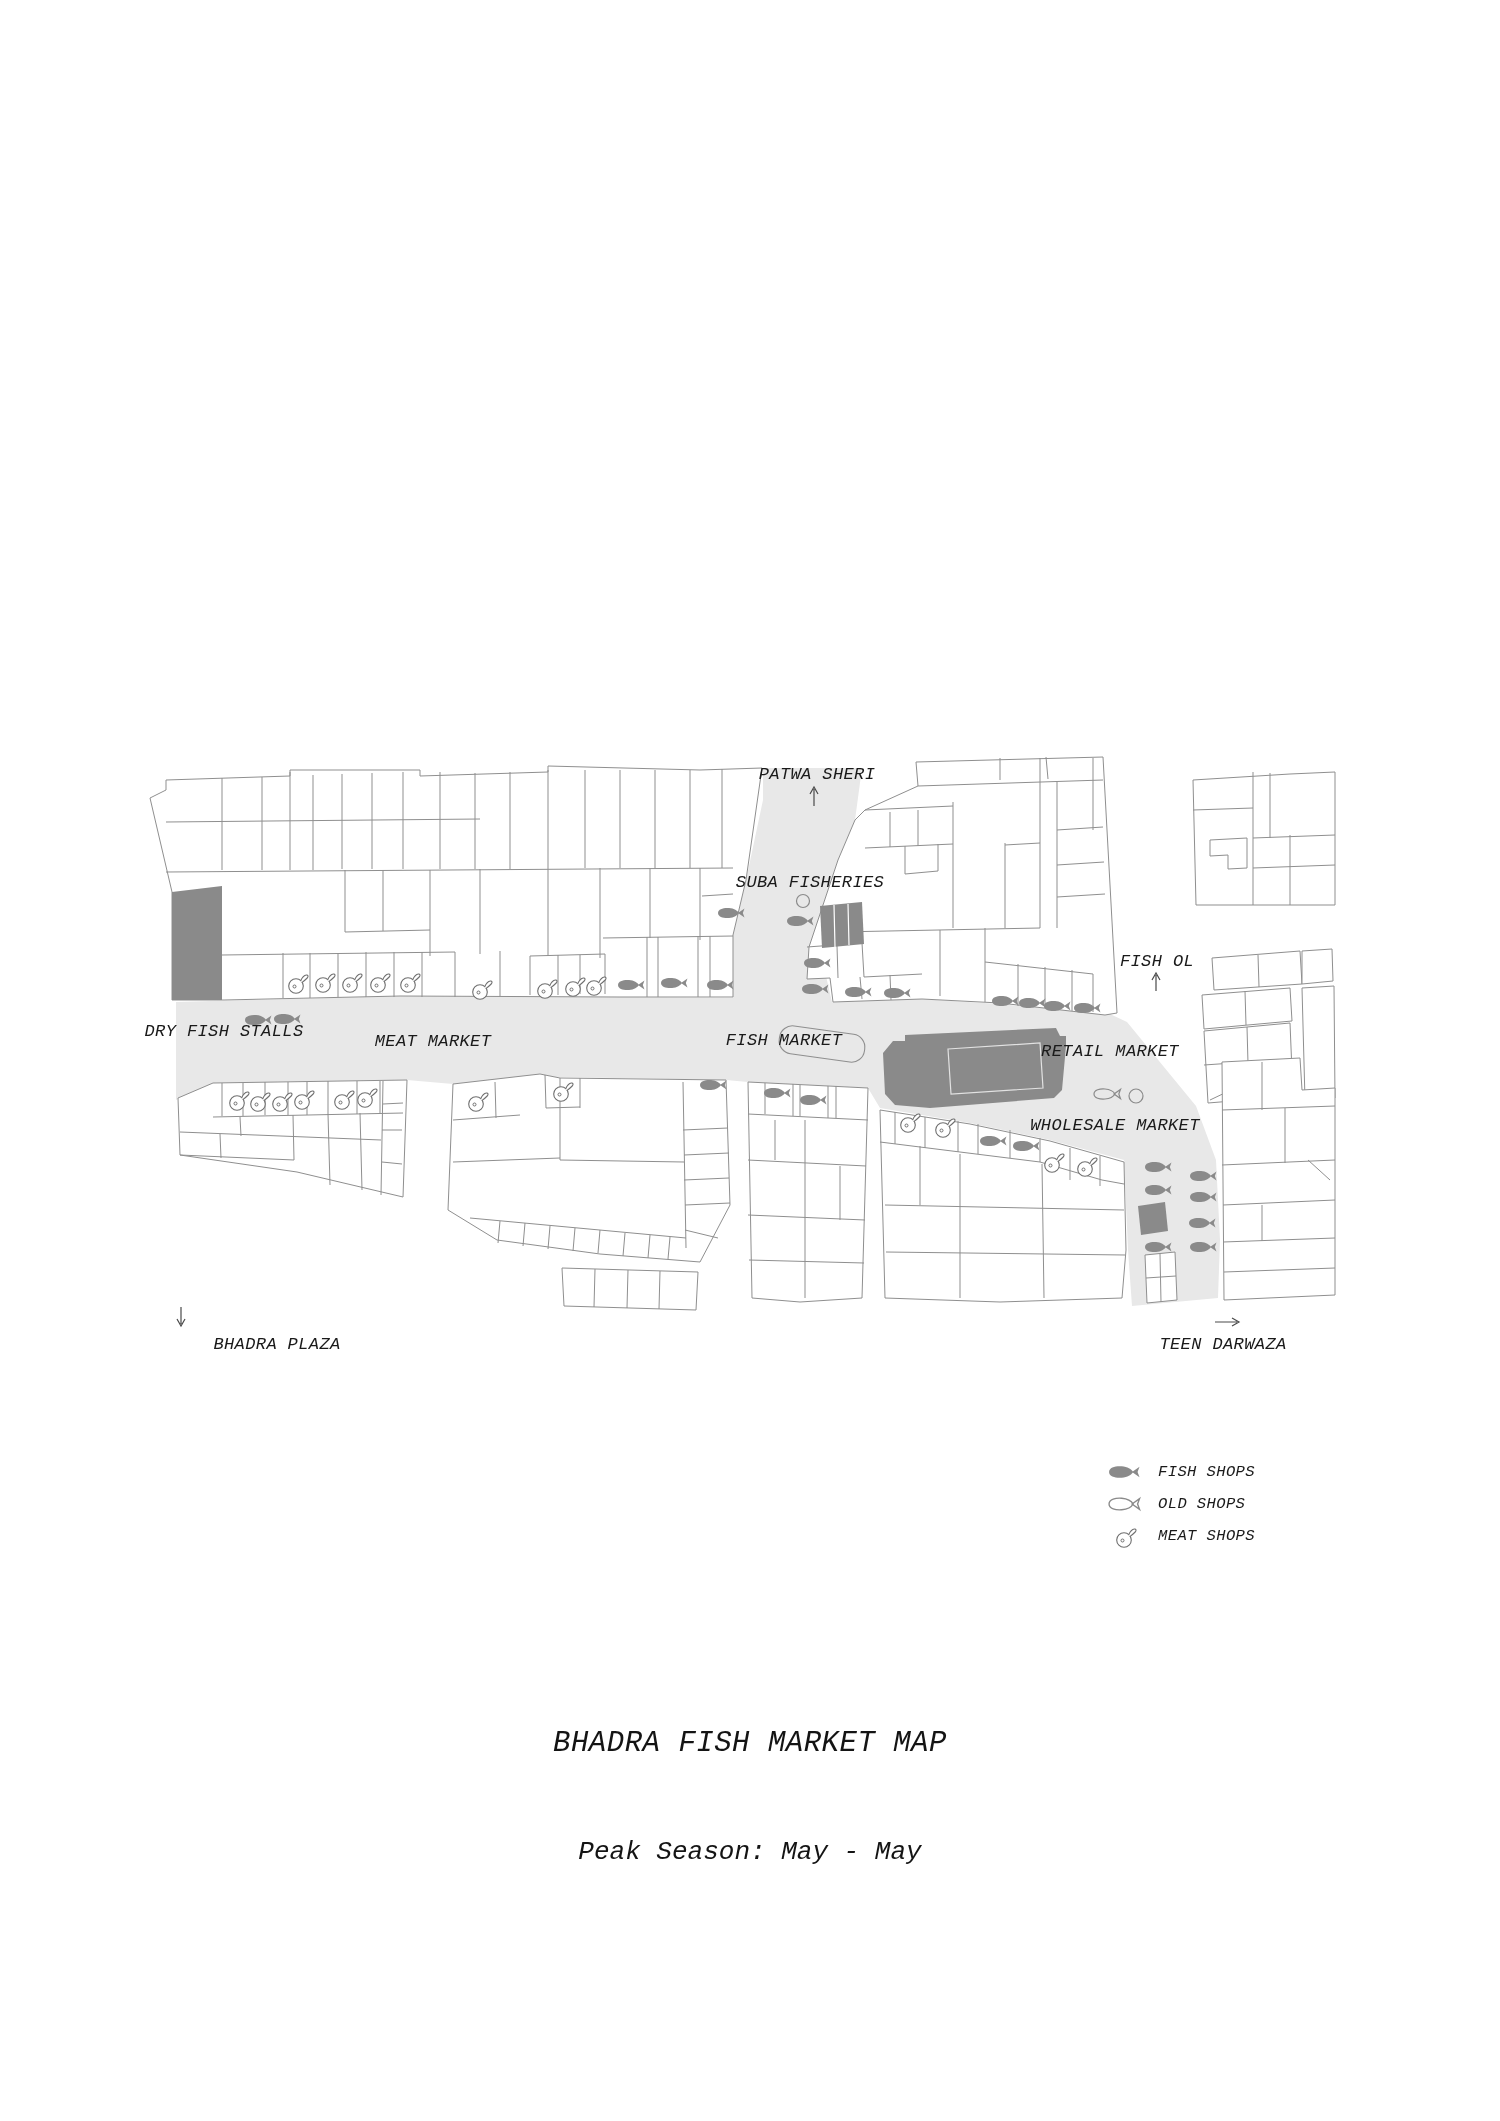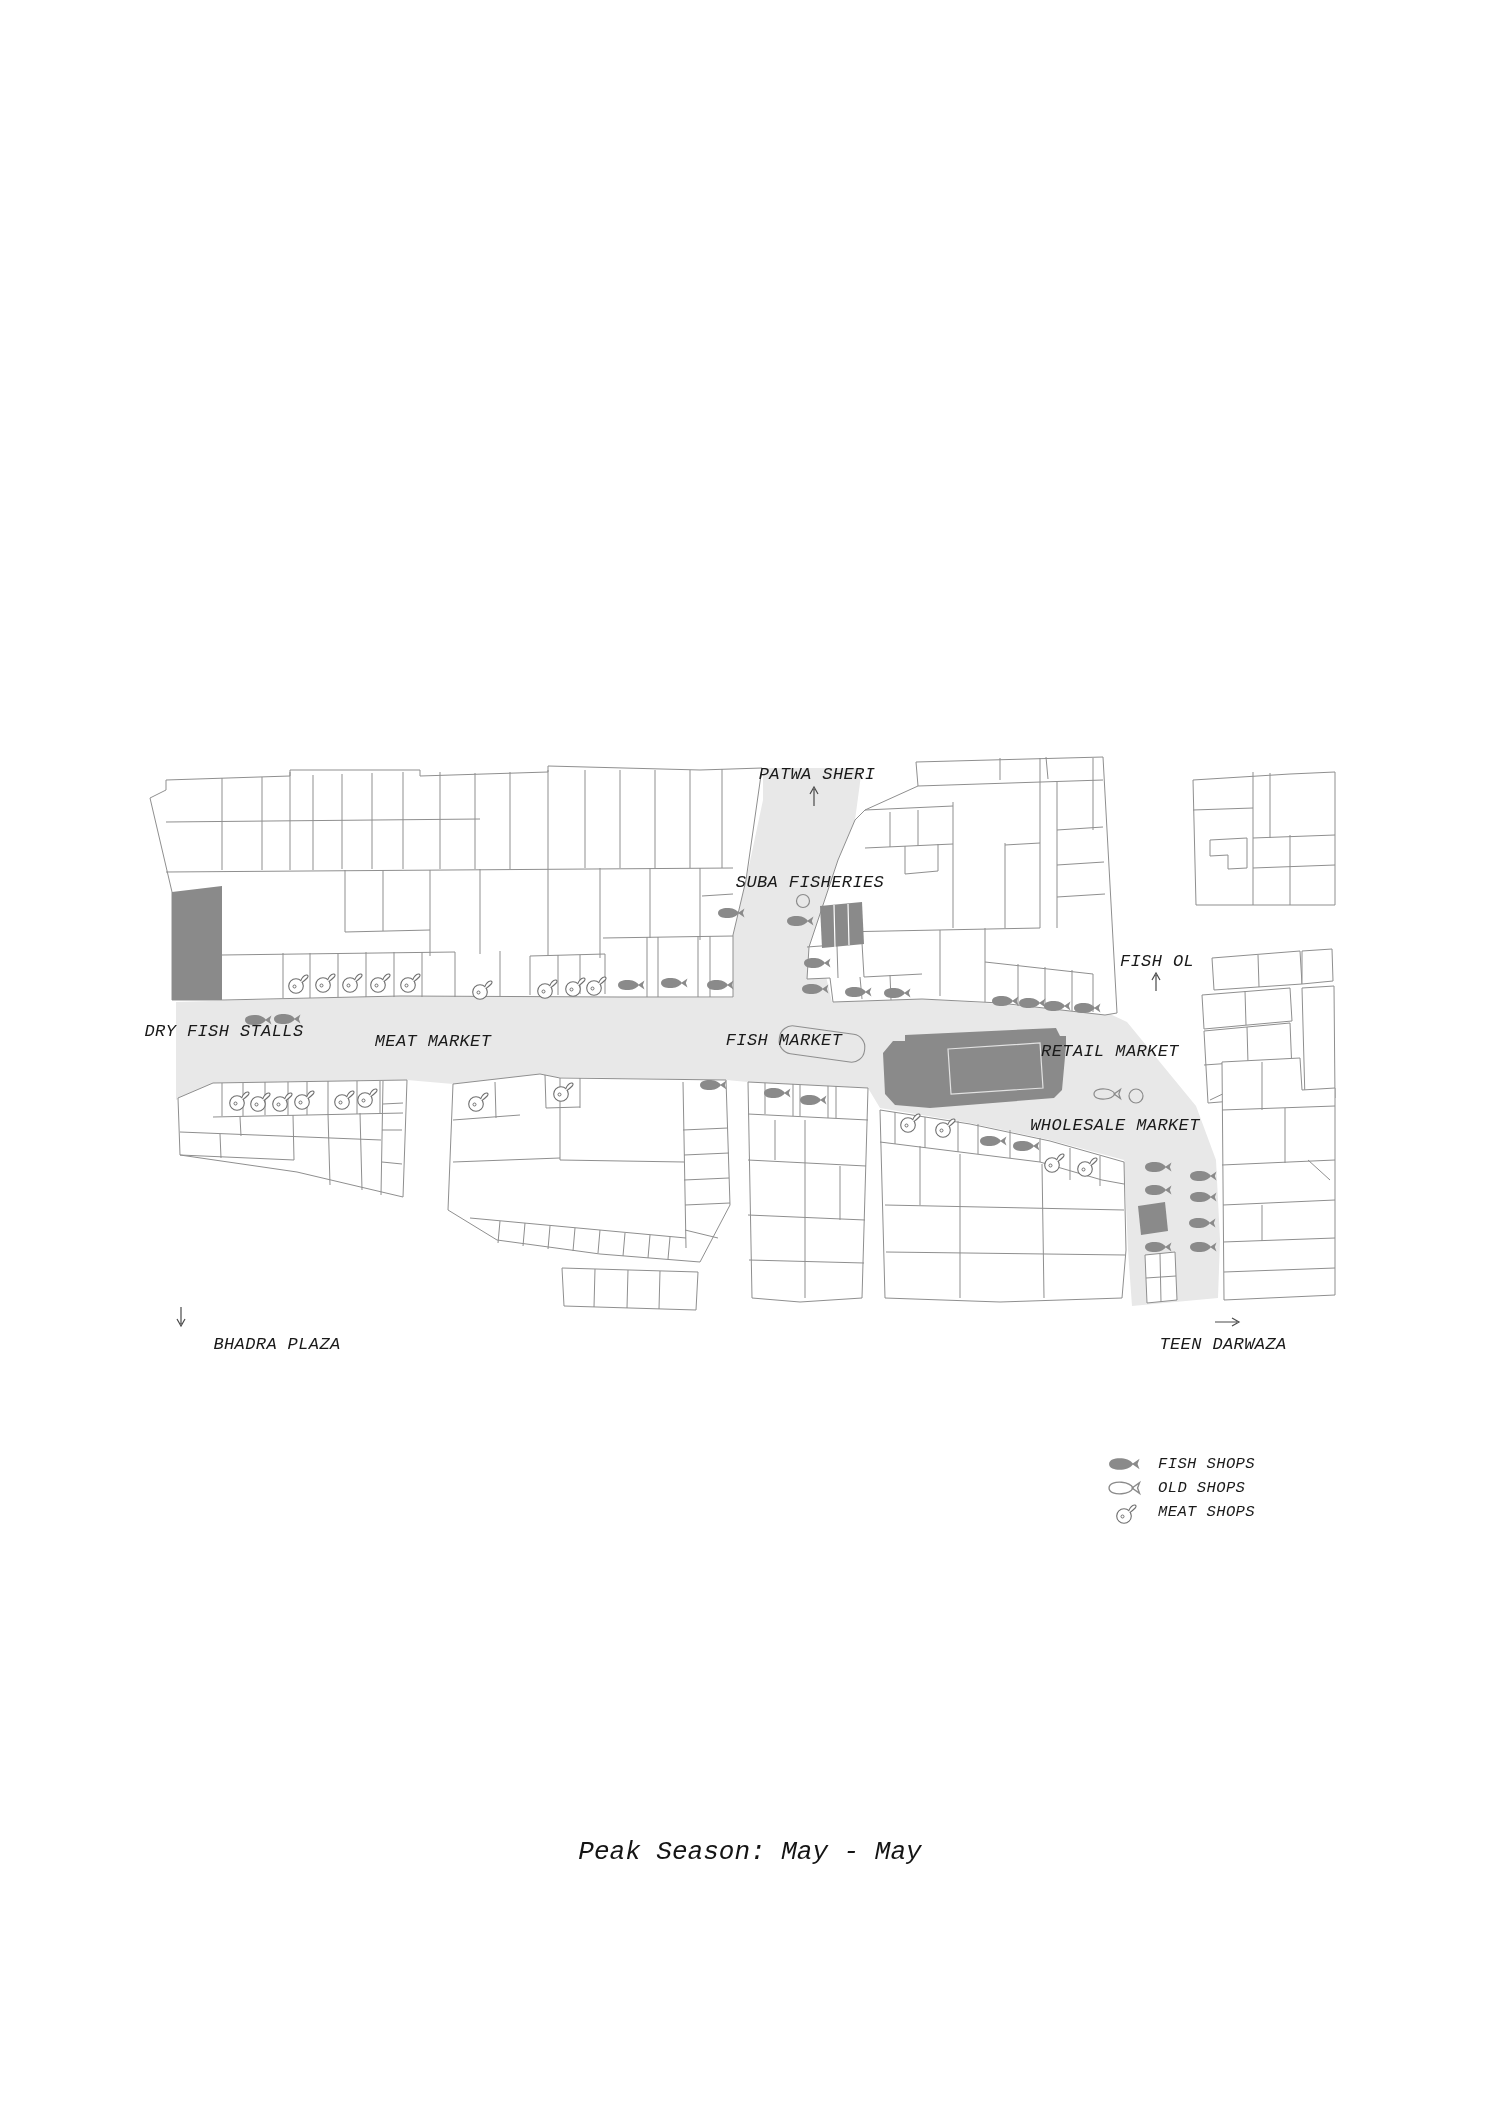--- a/index.html
+++ b/index.html
@@ -2,21 +2,21 @@
 <html><head>
 <meta charset="utf-8">
 <style>
   html,body{margin:0;padding:0;background:#ffffff;}
   .page{position:relative;width:1500px;height:2121px;background:#ffffff;overflow:hidden;
         font-family:Liberation Mono, monospace;}
   .map-svg{position:absolute;left:0;top:0;}
   .map-label{position:absolute;transform:translate(-50%,-50%);font-style:italic;
              font-size:17px;letter-spacing:.4px;color:#1a1a1a;white-space:nowrap;}
   .legend{position:absolute;left:1104px;top:1452px;}
-  .legend-row{display:flex;align-items:center;height:24px;}
+  .legend-row{display:flex;align-items:center;height:24px;margin-top:8px;}
   .legend-icon{width:40px;display:flex;justify-content:center;align-items:center;}
   .legend-label{font-style:italic;font-size:15.5px;letter-spacing:.4px;color:#1a1a1a;
                 padding-left:14px;white-space:nowrap;}
   .footer-title{position:absolute;left:0;width:100%;text-align:center;font-style:italic;
                 color:#141414;}
   .footer-heading{top:1727px;font-size:29px;letter-spacing:.5px;}
   .footer-line1{top:1801px;font-size:26px;}
   .footer-line2{top:1837px;font-size:26px;}
   .blk{fill:#ffffff;stroke:#8f8f8f;stroke-width:1;stroke-linejoin:round;}
   .lines{fill:none;stroke:#8f8f8f;stroke-width:1;stroke-linejoin:round;}
@@ -239,15 +239,16 @@
     <div class="legend-row">
       <span class="legend-icon">
         <svg width="36" height="26" viewBox="-18 -14 36 26">
             <use href="#meat-shop"></use>
           </svg>
       </span>
       <span class="legend-label">MEAT SHOPS</span>
     </div>
   </div>
 
+  <div class="footer-title footer-heading">BHADRA FISH MARKET MAP</div>
   <div class="footer-title footer-line2">Peak Season: May - May</div>
 
 </div>
 
 </body></html>

